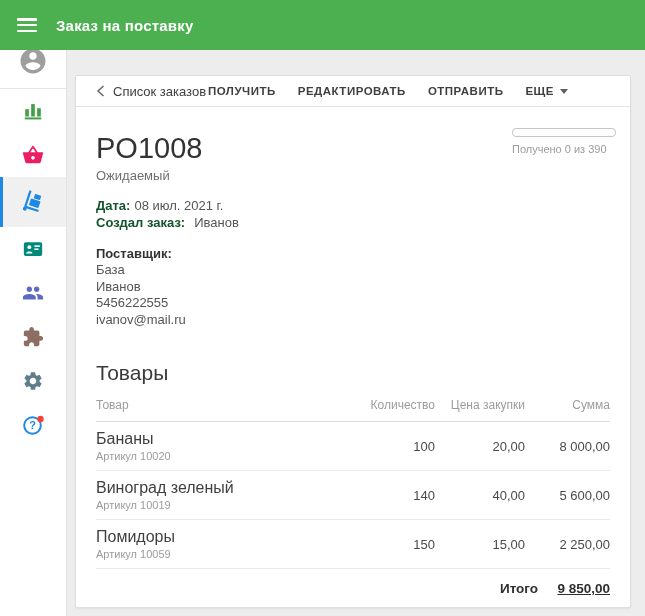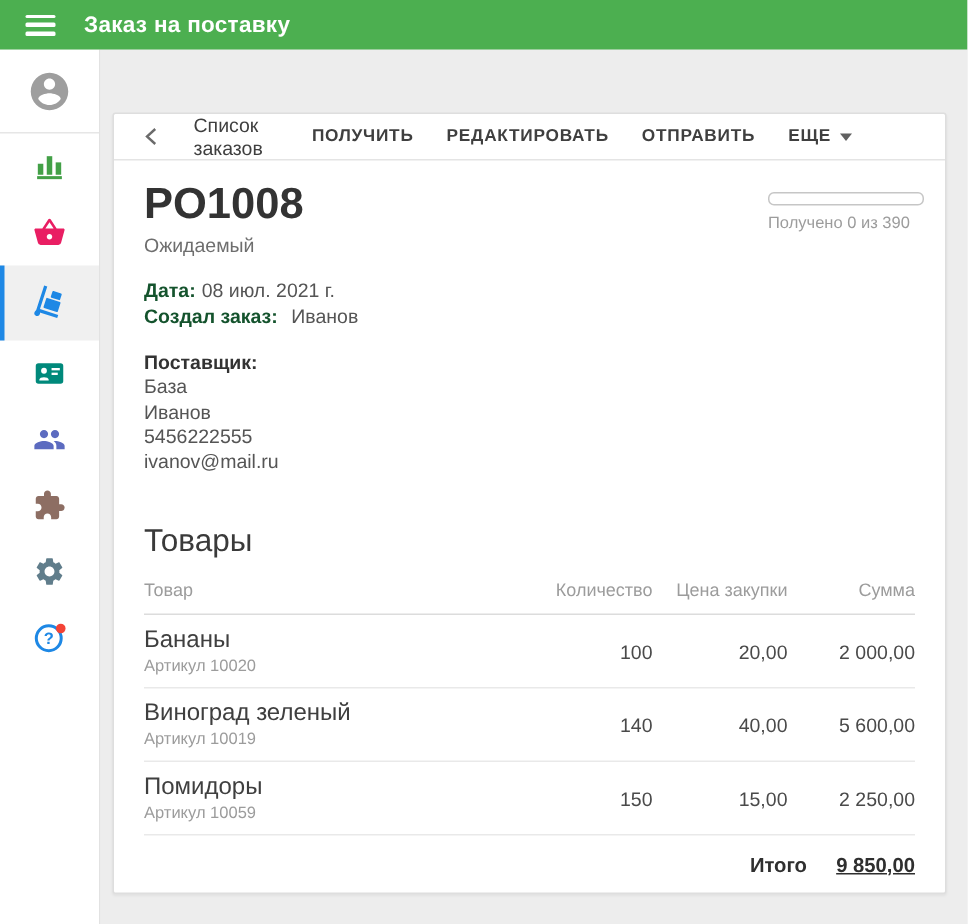--- a/index.html
+++ b/index.html
@@ -4,50 +4,50 @@
 <style>
   html,body{margin:0;padding:0;}
   body{
     font-family:"Liberation Sans","DejaVu Sans",sans-serif;
     background:#ededed;
     -webkit-font-smoothing:antialiased;
   }
   .screen{position:relative;width:645px;height:616px;overflow:hidden;background:#ededed;}
 
   
-  .appbar{position:absolute;top:0;left:0;right:0;height:33px;background:#4caf50;display:flex;align-items:center;z-index:5;text-align:center;}
+  .appbar{position:absolute;top:0;left:0;right:0;height:50px;background:#4caf50;display:flex;align-items:center;z-index:5;text-align:center;}
   .hamburger{width:20px;height:14px;margin-left:17px;display:flex;flex-direction:column;justify-content:space-between;cursor:pointer;}
   .hamburger span{display:block;height:2.5px;background:#fff;border-radius:1px;}
   .appbar-title{color:#fff;font-size:15px;font-weight:700;letter-spacing:.2px;margin-left:19px;}
 
   
   .sidebar{position:absolute;top:33px;left:0;bottom:0;width:66px;background:#fff;border-right:1px solid #e2e2e2;display:flex;flex-direction:column;z-index:4;}
   .side-profile{height:55px;display:flex;align-items:center;justify-content:center;}
   .side-divider{height:1px;background:#e6e6e6;margin:0;}
   .side-item{height:44px;display:flex;align-items:center;justify-content:center;position:relative;cursor:pointer;}
   .side-item.selected{height:50px;background:#f0f0f0;}
   .side-item.selected::before{content:"";position:absolute;left:0;top:0;bottom:0;width:3px;background:#1e88e5;}
   .side-item svg{display:block;}
 
   
   .main{position:absolute;top:33px;left:67px;right:0;bottom:0;overflow:hidden;}
   .card{margin:42px 0 0 8px;width:556px;background:#fff;border:1px solid #dedede;border-radius:2px;box-shadow:0 1px 2px rgba(0,0,0,.05);box-sizing:border-box;}
 
   
   .toolbar{height:30px;display:flex;align-items:center;border-bottom:1px solid #e4e4e4;padding:0 20px;}
-  .back-link{display:flex;align-items:center;gap:24px;cursor:pointer;}
+  .back-link{display:flex;align-items:center;gap:8px;cursor:pointer;}
   .back-link .chev{display:flex;}
   .back-label{font-size:13px;color:#3f3f3f;}
   .actions{margin-left:auto;display:flex;align-items:center;gap:22px;padding-right:42px;}
   .action-btn{font-size:11.5px;font-weight:700;color:#3f3f3f;letter-spacing:.5px;cursor:pointer;background:none;border:none;padding:0;font-family:inherit;display:flex;align-items:center;gap:6px;}
   .caret-down{width:0;height:0;border-left:4px solid transparent;border-right:4px solid transparent;border-top:5px solid #616161;display:inline-block;}
 
   
   .order-head{display:flex;justify-content:space-between;padding:12px 14px 0 20px;}
-  .order-number{font-size:29px;font-weight:700;color:#333;line-height:34px;}
+  .order-number{font-size:29px;font-weight:400;color:#333;line-height:34px;margin-top:12px;}
   .order-status{font-size:13px;color:#6e6e6e;margin-top:3px;}
   .progress-wrap{margin-top:9px;width:104px;}
   .progress-bar{height:7px;border:1px solid #c6c6c6;border-radius:4px;background:#fff;overflow:hidden;}
   .progress-fill{height:100%;background:#4caf50;width:0%;}
   .progress-label{font-size:11px;color:#9c9c9c;margin-top:6px;white-space:nowrap;}
 
   
   .meta{padding:14px 20px 0;font-size:13px;color:#555;}
   .meta-line{line-height:17px;}
   .meta-label{font-weight:700;color:#14532d;}
@@ -245,21 +245,21 @@
           <div class="col-sum">Сумма</div>
         </div>
 
         <div class="prow">
           <div class="col-name">
             <div class="pname">Бананы</div>
             <div class="psku">Артикул 10020</div>
           </div>
           <div class="col-qty pnum">100</div>
           <div class="col-price pnum">20,00</div>
-          <div class="col-sum pnum">2 000,00</div>
+          <div class="col-sum pnum">8 000,00</div>
         </div>
 
         <div class="prow">
           <div class="col-name">
             <div class="pname">Виноград зеленый</div>
             <div class="psku">Артикул 10019</div>
           </div>
           <div class="col-qty pnum">140</div>
           <div class="col-price pnum">40,00</div>
           <div class="col-sum pnum">5 600,00</div>

